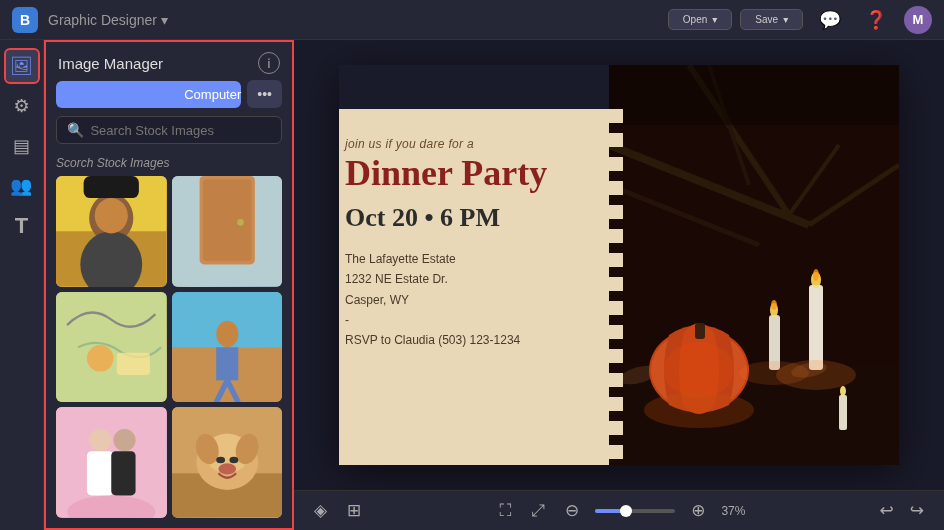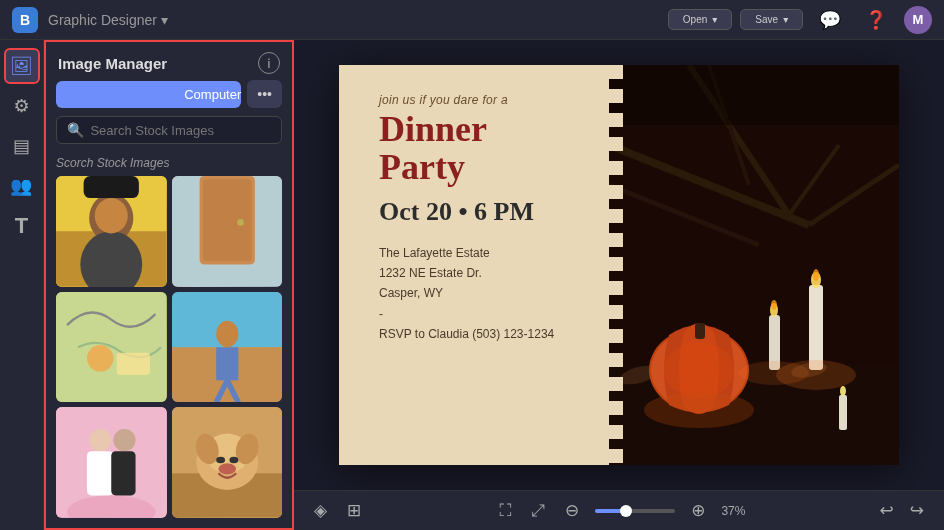--- a/index.html
+++ b/index.html
@@ -138,21 +138,21 @@
       overflow: hidden;
     }
     .panel-header {
       display: flex;
       align-items: center;
       justify-content: space-between;
       padding: 10px 12px 6px;
     }
     .panel-title {
       font-size: 15px;
-      font-weight: 700;
+      font-weight: 400;
       color: #ddd;
     }
     .panel-info-btn {
       width: 22px;
       height: 22px;
       border-radius: 50%;
       border: 1.5px solid #888;
       color: #aaa;
       display: flex;
       align-items: center;
@@ -256,26 +256,27 @@
       position: relative;
       display: flex;
       align-items: stretch;
       width: 560px;
       height: 400px;
       box-shadow: 0 8px 40px rgba(0,0,0,0.6);
     }
     .invitation-left {
       width: 270px;
       background: #e8d8b8;
-      padding: 28px 40px;
+      padding: 28px 6px;
       display: flex;
       flex-direction: column;
       justify-content: flex-start;
       position: relative;
       flex-shrink: 0;
+      margin-top: 44px;
     }
     .invitation-left::after {
       content: '';
       position: absolute;
       right: -14px;
       top: 0;
       bottom: 0;
       width: 28px;
       background: repeating-linear-gradient(
         180deg,

